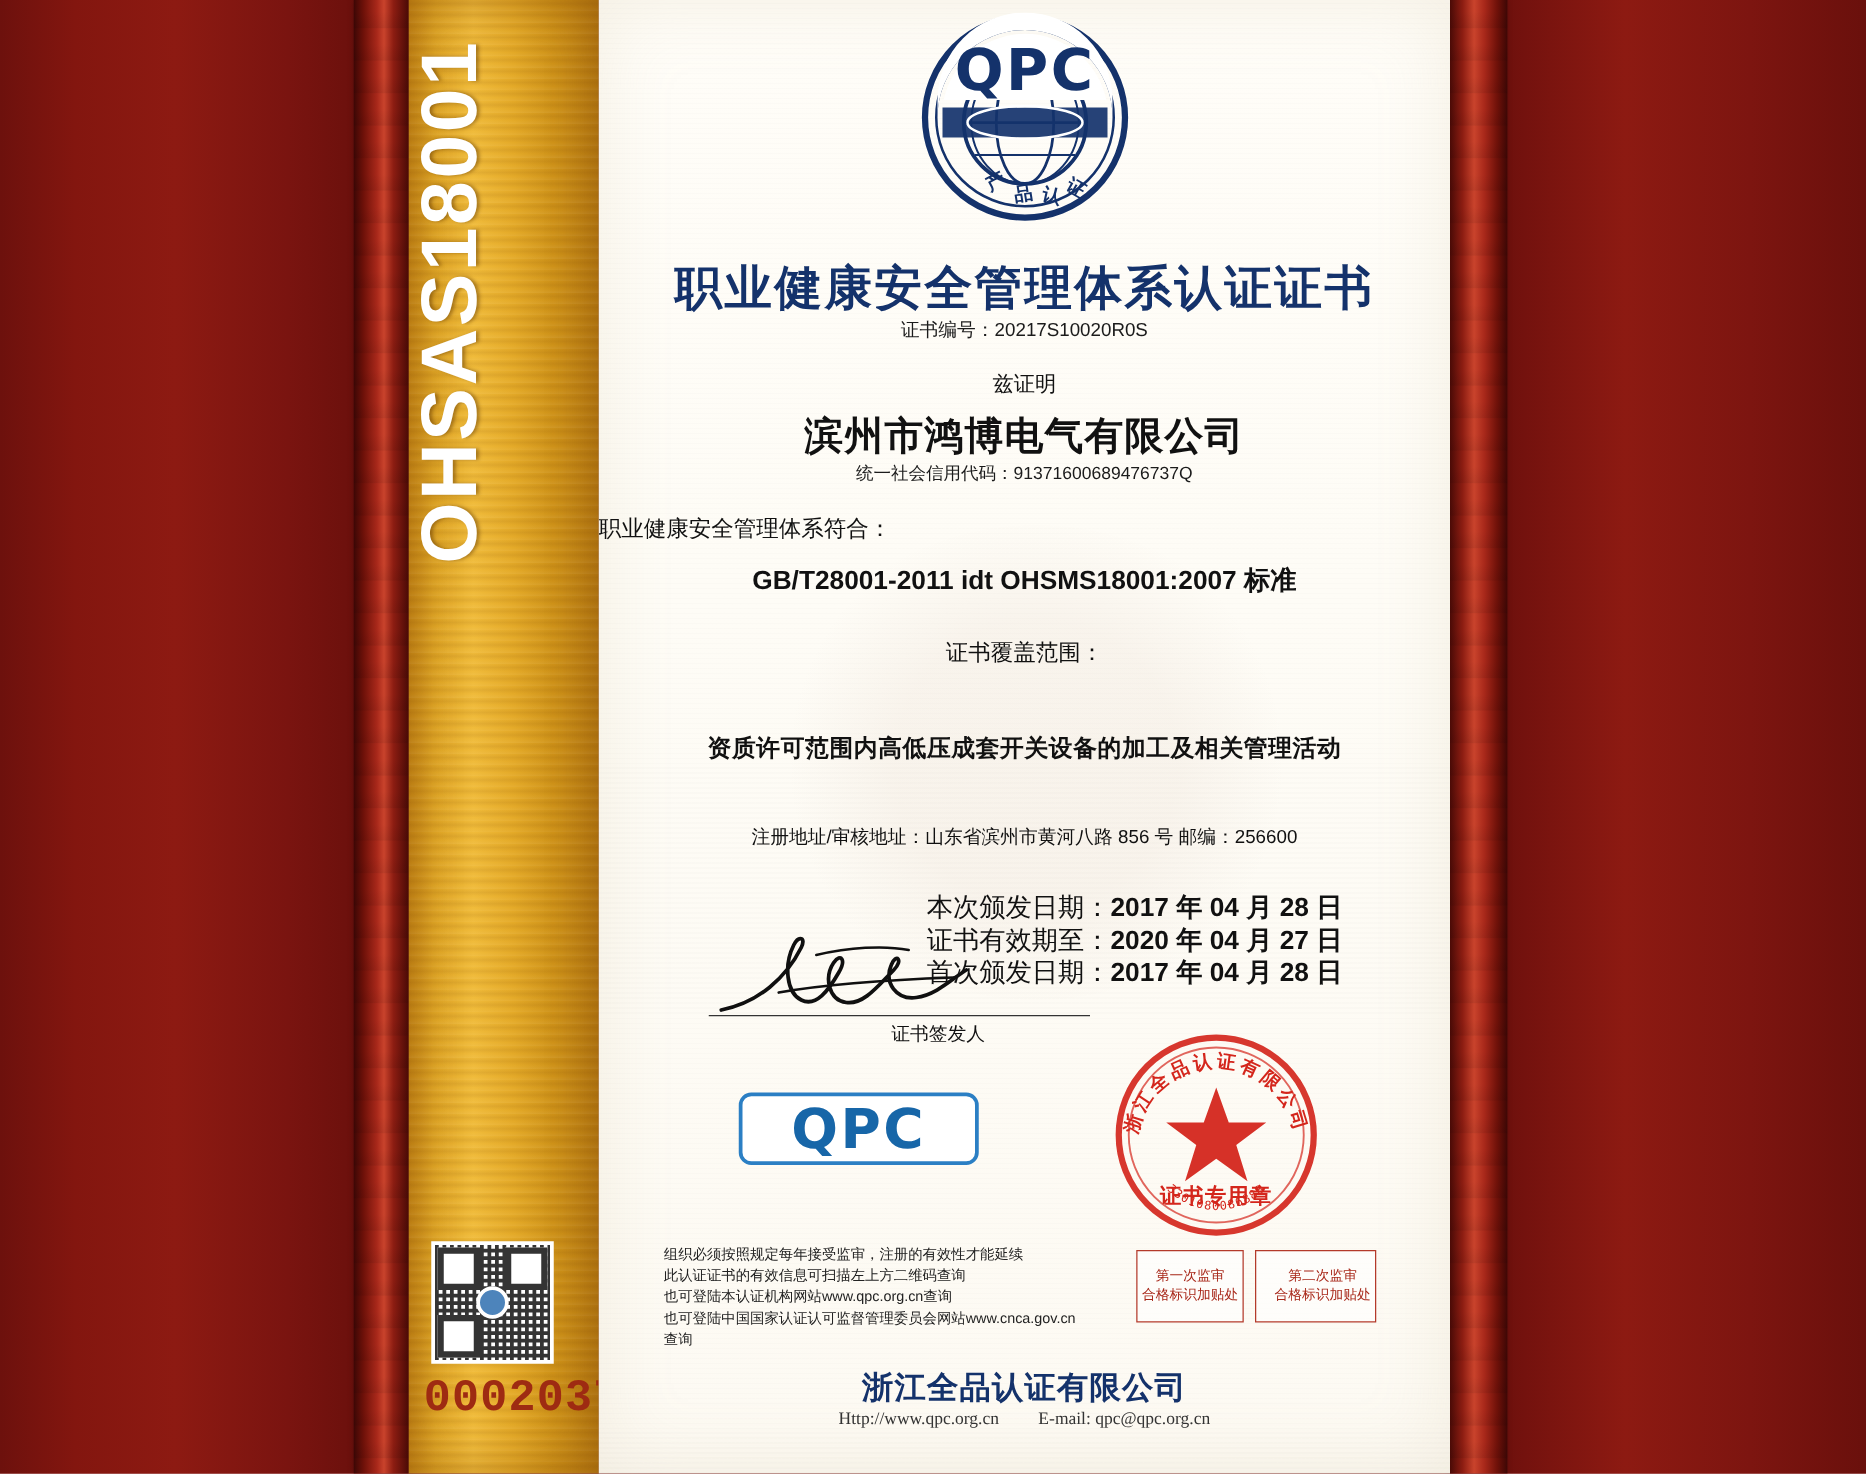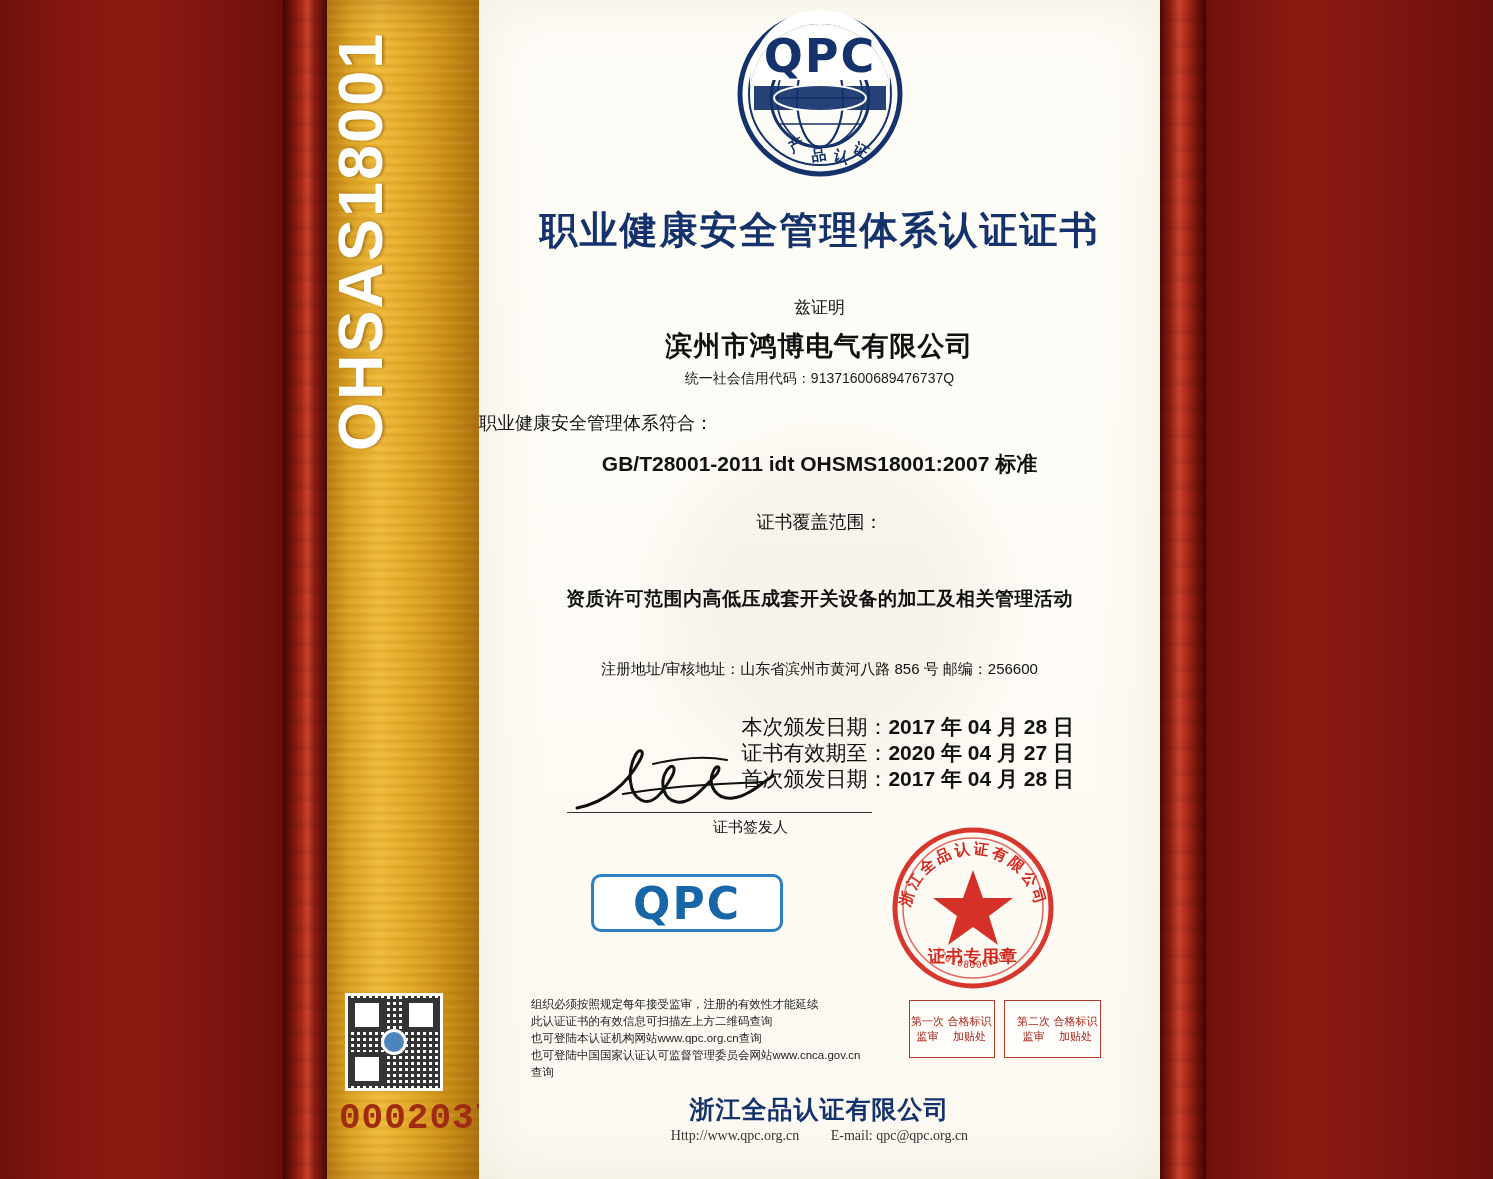--- a/index.html
+++ b/index.html
@@ -218,21 +218,21 @@
     left: 0; right: 0;
     text-align: center;
     font-size: 17px;
     color: #111;
   }
   .company {
     position: absolute;
     top: 328px;
     left: 0; right: 0;
     text-align: center;
-    font-size: 27px;
+    font-size: 31px;
     font-weight: bold;
     color: #111;
     letter-spacing: 1px;
   }
   .credit-code {
     position: absolute;
     top: 370px;
     left: 0; right: 0;
     text-align: center;
     font-size: 14px;
@@ -364,21 +364,21 @@
     position: absolute;
     top: 1000px;
     width: 84px;
     height: 56px;
     border: 1px solid #b43a2a;
     color: #a8281a;
     font-size: 11px;
     line-height: 15px;
     text-align: center;
     display: flex;
-    flex-direction: row;
+    flex-direction: column;
     align-items: center;
     justify-content: center;
     background: rgba(255,255,255,.6);
   }
   .sticker-1 { left: 430px; }
   .sticker-2 { left: 525px; padding-left: 11px; }
 
   .issuer {
     position: absolute;
     left: 0; right: 0;
@@ -446,20 +446,23 @@
 
         <text x="56" y="143" font-size="15" font-weight="bold" fill="#14326b" font-family="DejaVu Sans, sans-serif" transform="rotate(-28 56 143)">产</text>
         <text x="76" y="151" font-size="15" font-weight="bold" fill="#14326b" font-family="DejaVu Sans, sans-serif" transform="rotate(-9 76 151)">品</text>
         <text x="97" y="150" font-size="15" font-weight="bold" fill="#14326b" font-family="DejaVu Sans, sans-serif" transform="rotate(12 97 150)">认</text>
         <text x="116" y="141" font-size="15" font-weight="bold" fill="#14326b" font-family="DejaVu Sans, sans-serif" transform="rotate(30 116 141)">证</text>
       </svg>
     </div>
 
     <div class="cert-title">职业健康安全管理体系认证证书</div>
 
+    <div class="cert-no">
+      <span>证书编号：</span><span>20217S10020R0S</span>
+    </div>
 
     <div class="hereby">兹证明</div>
 
     <div class="company">滨州市鸿博电气有限公司</div>
 
     <div class="credit-code">
       <span>统一社会信用代码：</span><span>91371600689476737Q</span>
     </div>
 
     <div class="conform-label">职业健康安全管理体系符合：</div>

